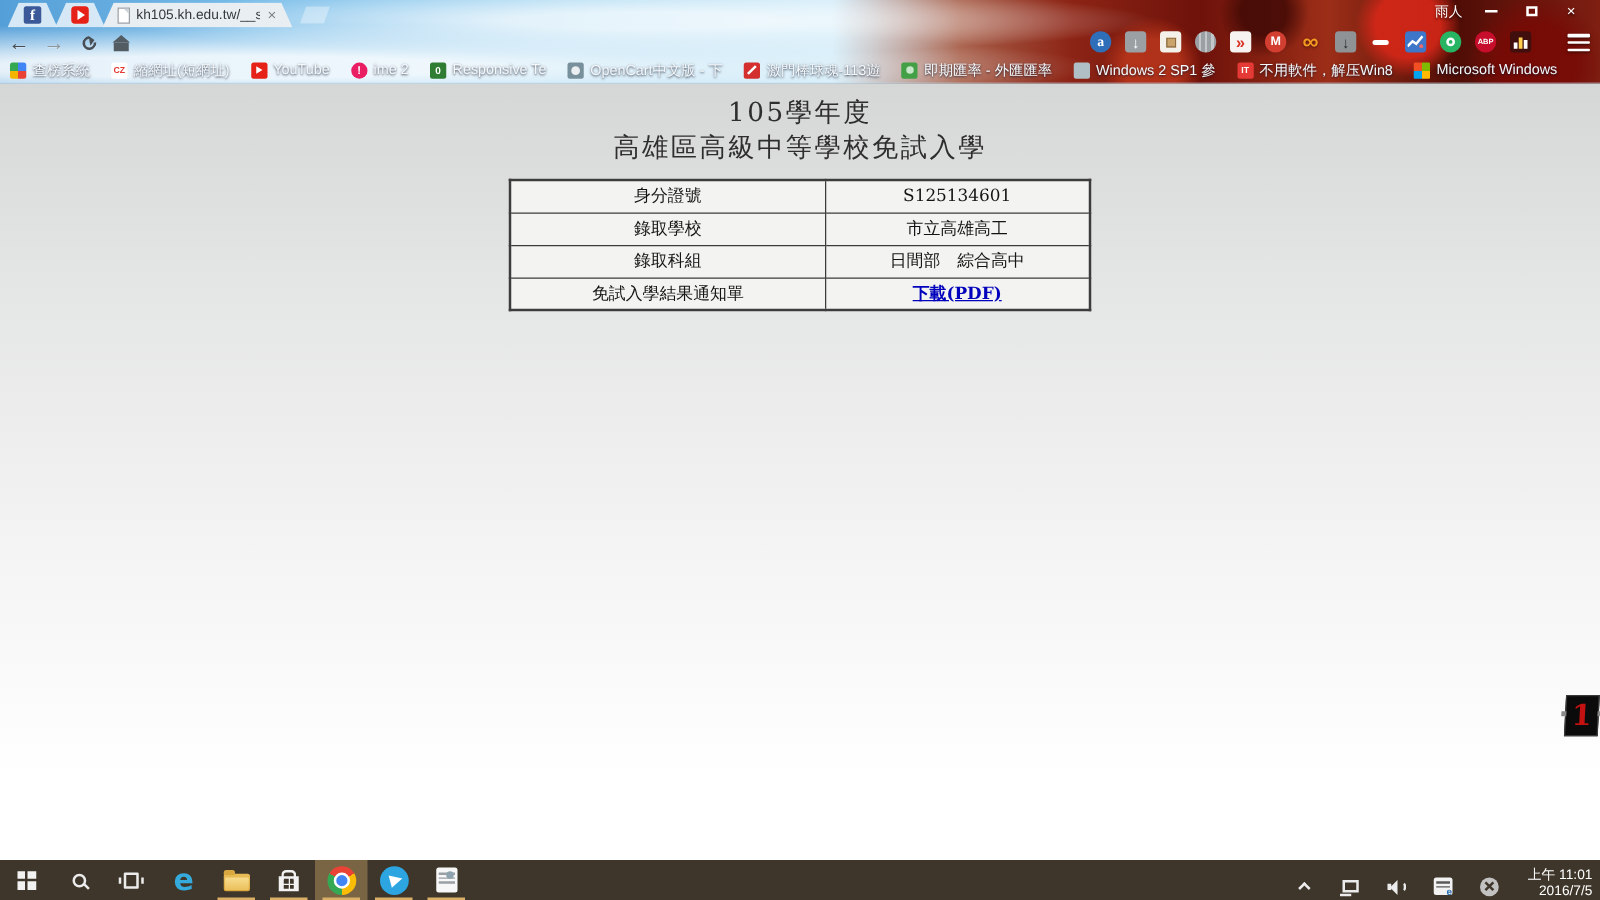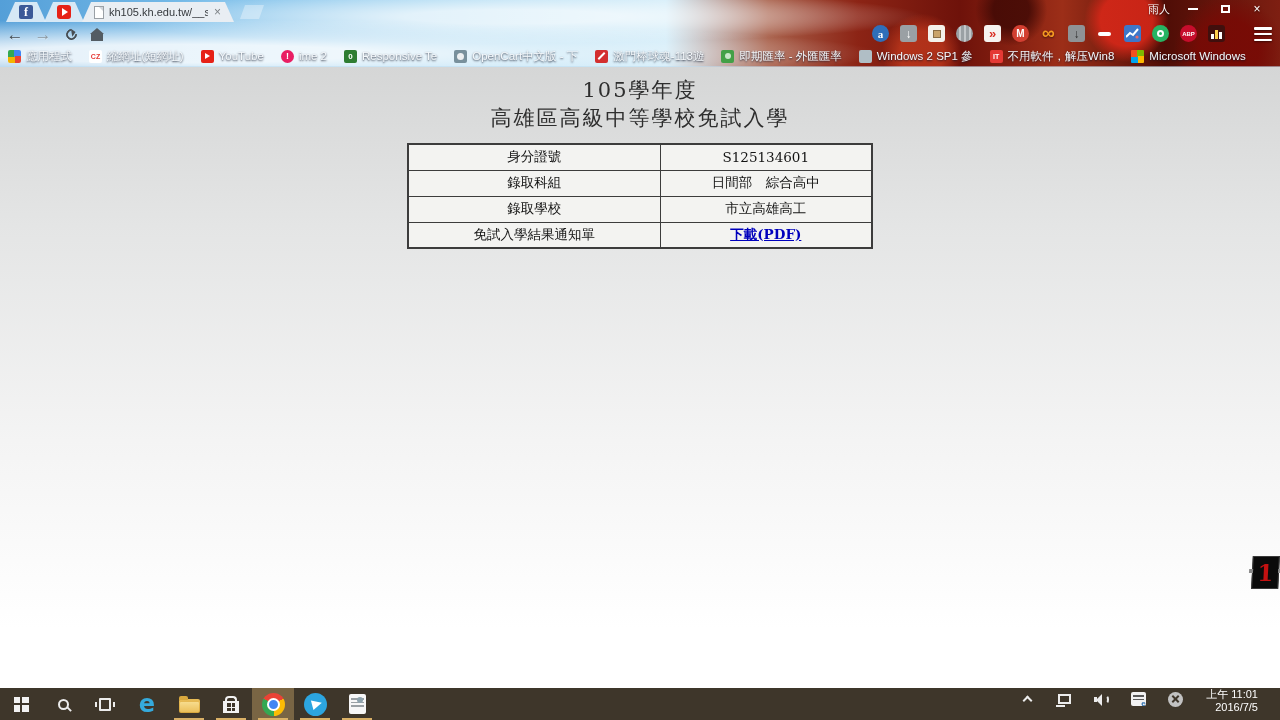--- a/index.html
+++ b/index.html
@@ -143,21 +143,21 @@
   .ic-store i { width:8px; height:8px; display:grid; grid-template-columns:1fr 1fr; grid-template-rows:1fr 1fr; gap:1px; }
   .ic-store i b { background:#3e362a; }
   .ic-chrome { position:relative; width:23px; height:23px; border-radius:50%; background:conic-gradient(from -60deg, #ea4335 0 120deg, #fbbc05 0 240deg, #34a853 0 360deg); }
   .ic-chrome::after { content:""; position:absolute; left:50%; top:50%; width:9px; height:9px; margin:-6.5px 0 0 -6.5px; background:#4285f4; border:2px solid #fff; border-radius:50%; }
   .ic-telegram { width:23px; height:23px; border-radius:50%; background:#2ca5e0; display:flex; align-items:center; justify-content:center; }
   .ic-telegram i { width:0; height:0; border-left:10px solid #fff; border-top:5px solid transparent; border-bottom:5px solid transparent; margin-left:3px; transform:rotate(-15deg); }
   .ic-doc { position:relative; width:17px; height:20px; background:#f7f7f7; border-radius:2px; padding:4px 2px; display:flex; flex-direction:column; gap:2px; }
   .ic-doc i { height:1.5px; background:#9aa0a4; }
   .ic-doc::after { content:""; position:absolute; right:3px; top:3px; width:6px; height:6px; border-radius:50%; background:#8ea3ad; }
 
-  .tray { margin-left:auto; display:flex; align-items:flex-start; gap:19px; padding-right:22px; }
+  .tray { margin-left:auto; display:flex; align-items:flex-end; gap:19px; padding-right:6px; }
   .tray-ic { display:flex; align-items:center; justify-content:center; width:18px; height:22px; }
   .ic-chevron { width:7px; height:7px; border-left:2px solid #ececec; border-top:2px solid #ececec; transform:rotate(45deg); margin-top:3px; }
   .ic-net { position:relative; width:13px; height:10px; border:2px solid #ececec; }
   .ic-net::after { content:""; position:absolute; left:-4px; bottom:-5px; width:9px; height:2px; background:#ececec; }
   .ic-vol { position:relative; width:15px; height:13px; }
   .ic-vol b { position:absolute; left:0; top:4px; width:3px; height:5px; background:#ececec; }
   .ic-vol i { position:absolute; left:2px; top:1px; width:0; height:0; border-right:6px solid #ececec; border-top:6px solid transparent; border-bottom:6px solid transparent; }
   .ic-vol s { position:absolute; left:8px; top:2px; width:7px; height:9px; border:2px solid transparent; border-right-color:#ececec; border-radius:50%; }
   .ic-notes { position:relative; width:15px; height:14px; background:#f2f2f2; border-radius:2px; padding:3px 2px; display:flex; flex-direction:column; gap:2px; }
   .ic-notes i { height:1.5px; background:#5a5a5a; }
@@ -246,21 +246,21 @@
     </div>
     <div class="menu-btn">
         <i></i>
         <i></i>
         <i></i>
       </div>
 
     <div class="bookmarks">
       <span class="bm">
         <span class="bmfav bmfav-apps"></span>
-        <span class="bm-label">應用程式</span>
+        <span class="bm-label">查榜系統</span>
       </span>
       <span class="bm">
         <span class="bmfav bmfav-cz">CZ</span>
         <span class="bm-label">縮網址(短網址)</span>
       </span>
       <span class="bm">
         <span class="bmfav bmfav-yt">
             <i></i>
           </span>
         <span class="bm-label">YouTube</span>
@@ -313,26 +313,26 @@
       <div>高雄區高級中等學校免試入學</div>
     </div>
 
     <table class="result">
       <tbody>
       <tr>
         <td class="c-label">身分證號</td>
         <td class="c-value val-id">S125134601</td>
       </tr>
       <tr>
+        <td class="c-label">錄取學校</td>
+        <td class="c-value">市立高雄高工</td>
+      </tr>
+      <tr>
         <td class="c-label">錄取科組</td>
         <td class="c-value">日間部　綜合高中</td>
-      </tr>
-      <tr>
-        <td class="c-label">錄取學校</td>
-        <td class="c-value">市立高雄高工</td>
       </tr>
       <tr>
         <td class="c-label">免試入學結果通知單</td>
         <td class="c-value"><a class="pdf-link">下載(PDF)</a></td>
       </tr>
     </tbody>
       </table>
   </div>
 
   <div class="badge1">1</div>

